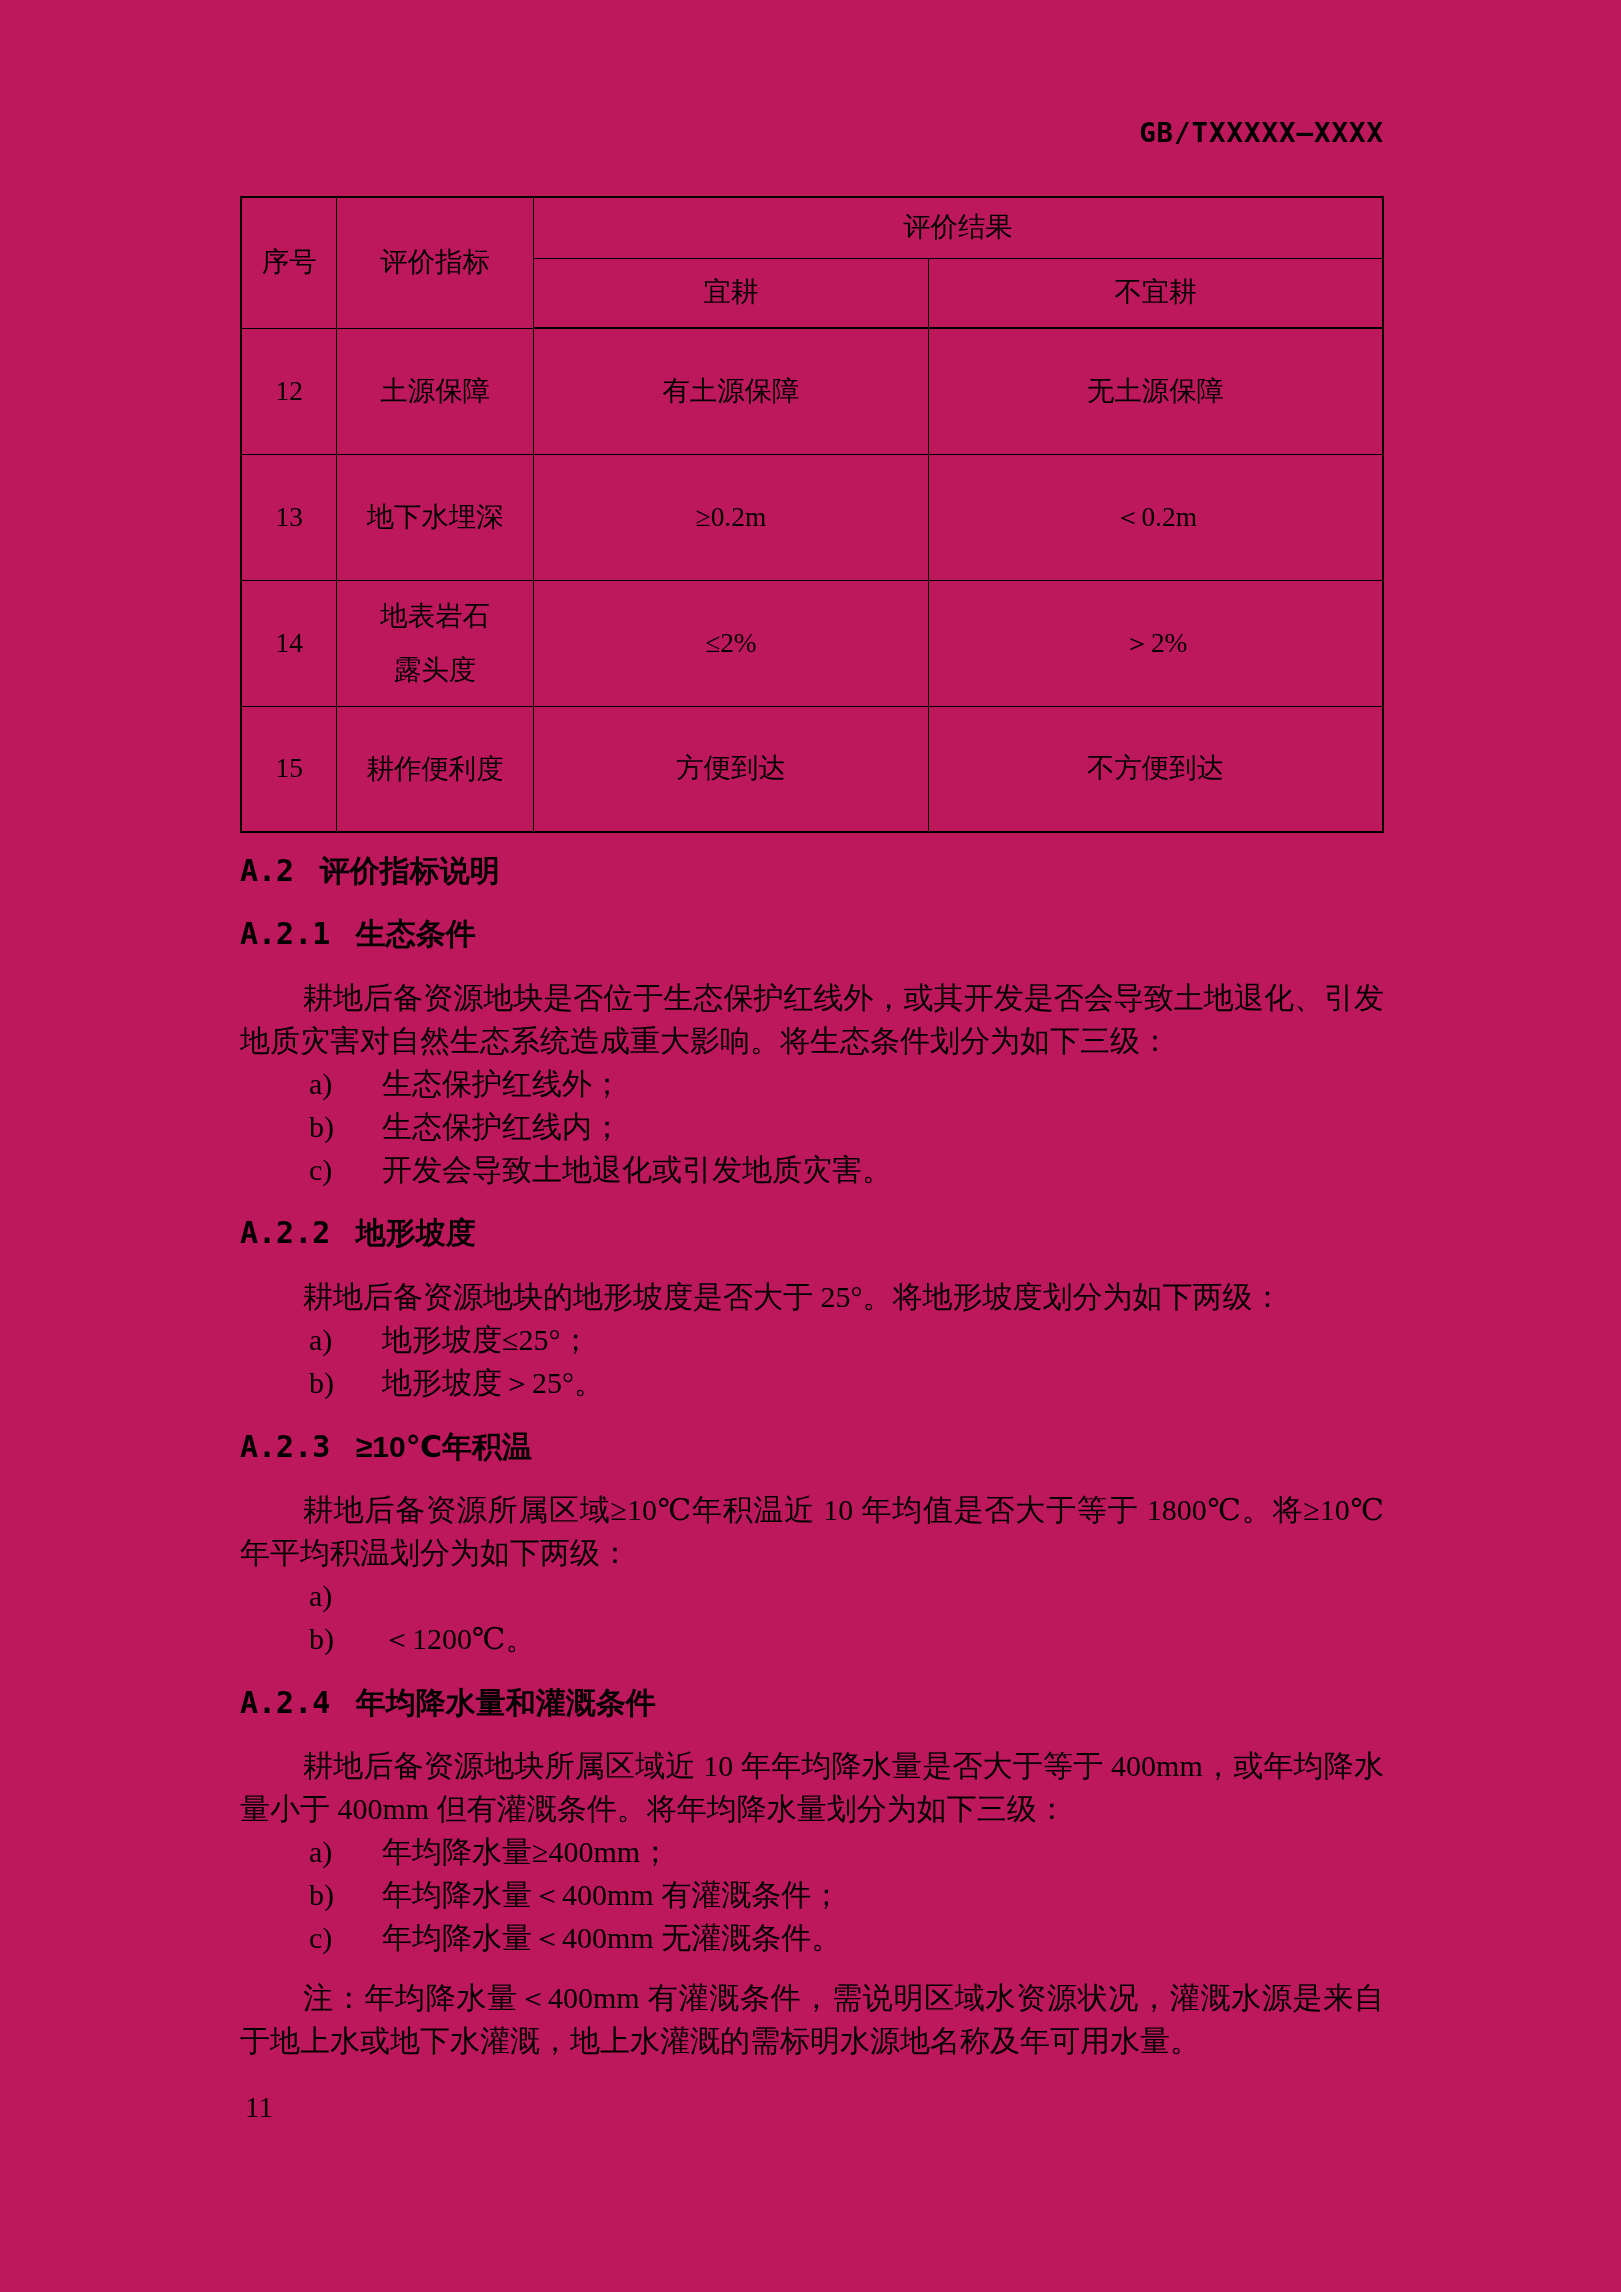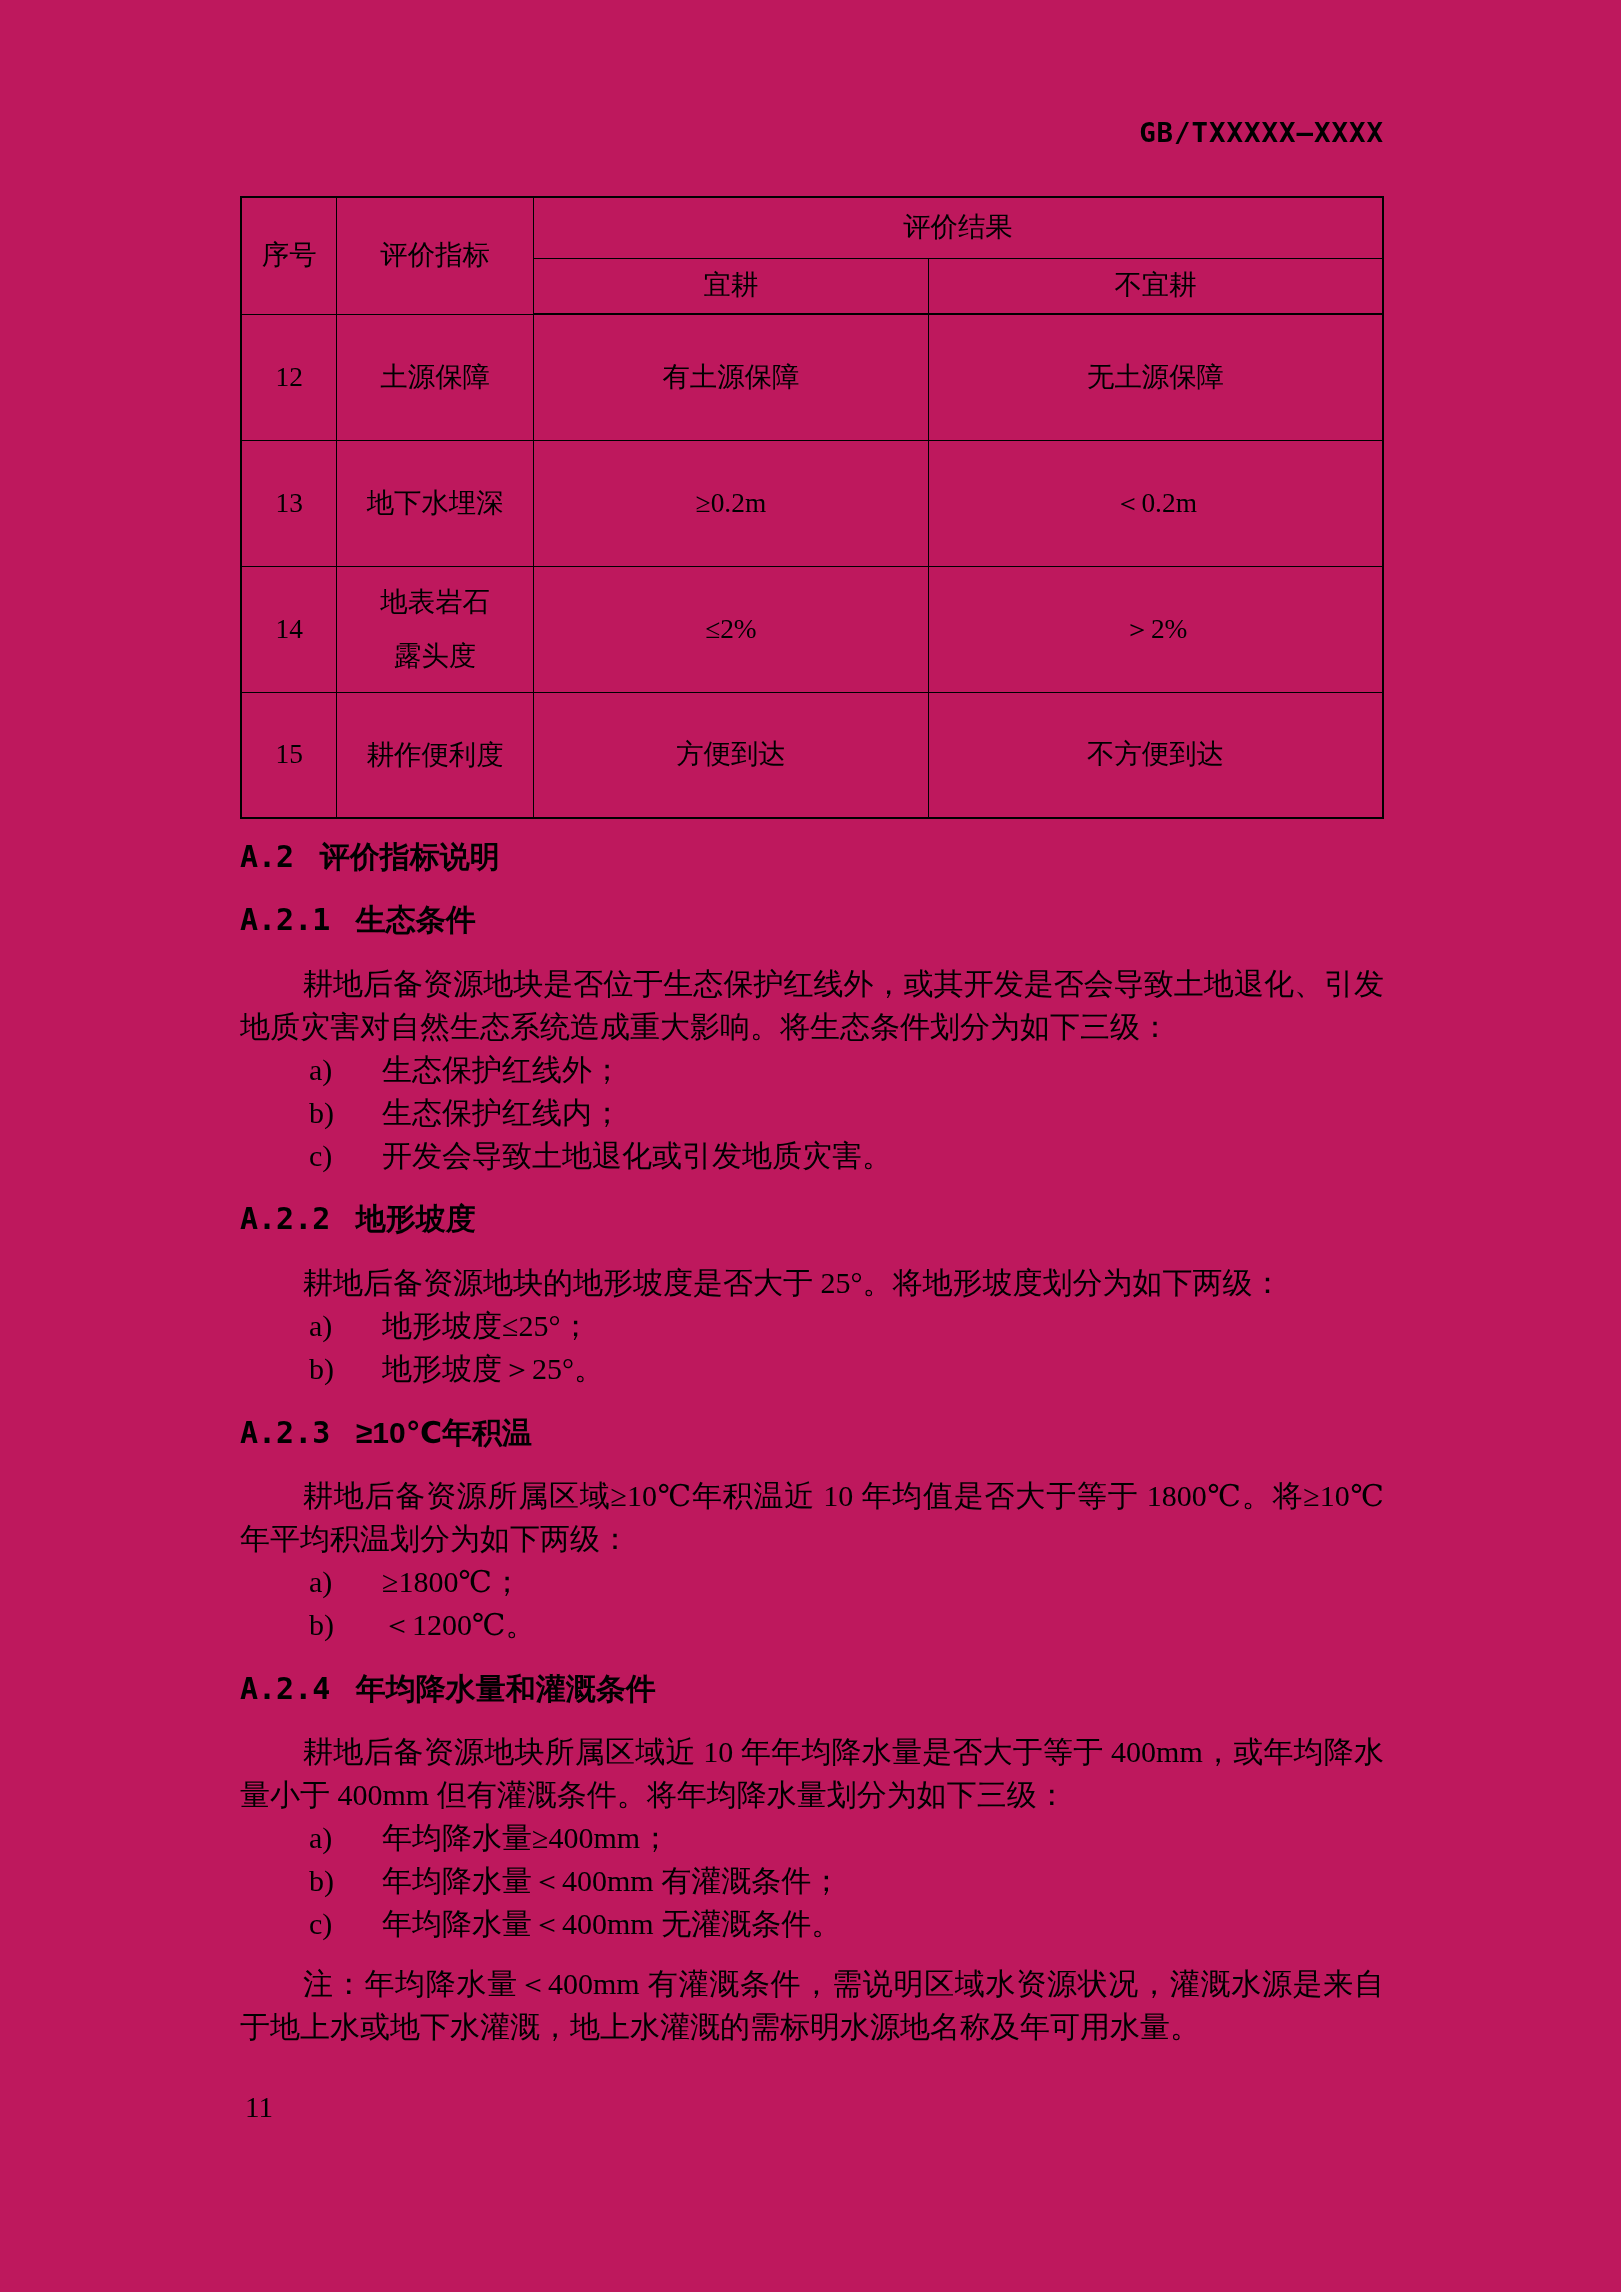--- a/index.html
+++ b/index.html
@@ -34,21 +34,21 @@
     table-layout: fixed;
   }
   .eval-table th, .eval-table td {
     border: 1px solid #000;
     text-align: center;
     vertical-align: middle;
     font-weight: normal;
     padding: 0 9.8px;
   }
   .eval-table thead tr.h1 th { height: 61px; }
-  .eval-table thead tr.h2 th { height: 56px; border-bottom: 2px solid #000; }
+  .eval-table thead tr.h2 th { height: 70px; border-bottom: 2px solid #000; }
   .eval-table tbody td { height: 126px; }
   .eval-table .indicator { white-space: pre-line; line-height: 54px; }
   .content { }
   h2.sec {
     font-size: 30px;
     line-height: 43px;
     font-weight: bold;
     font-family: "Liberation Sans", "DejaVu Sans", sans-serif;
     margin-top: 15.7px;
   }
@@ -185,21 +185,20 @@
       </div>
     </div>
 
     <h3 class="sec">
       <span class="num">A.2.3</span><span>≥10℃年积温</span>
     </h3>
     <p class="para">耕地后备资源所属区域≥10℃年积温近 10 年均值是否大于等于 1800℃。将≥10℃年平均积温划分为如下两级：</p>
     <div class="list">
       <div class="list-item">
         <span class="li-label">a)</span>
-        <span class="li-text">≥1800℃；</span>
       </div>
       <div class="list-item">
         <span class="li-label">b)</span>
         <span class="li-text">＜1200℃。</span>
       </div>
     </div>
 
     <h3 class="sec">
       <span class="num">A.2.4</span><span>年均降水量和灌溉条件</span>
     </h3>

